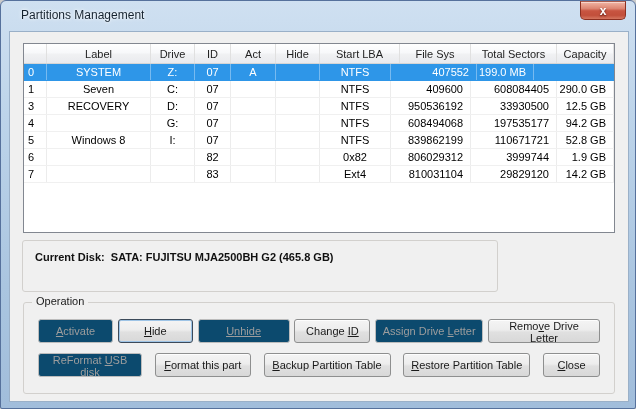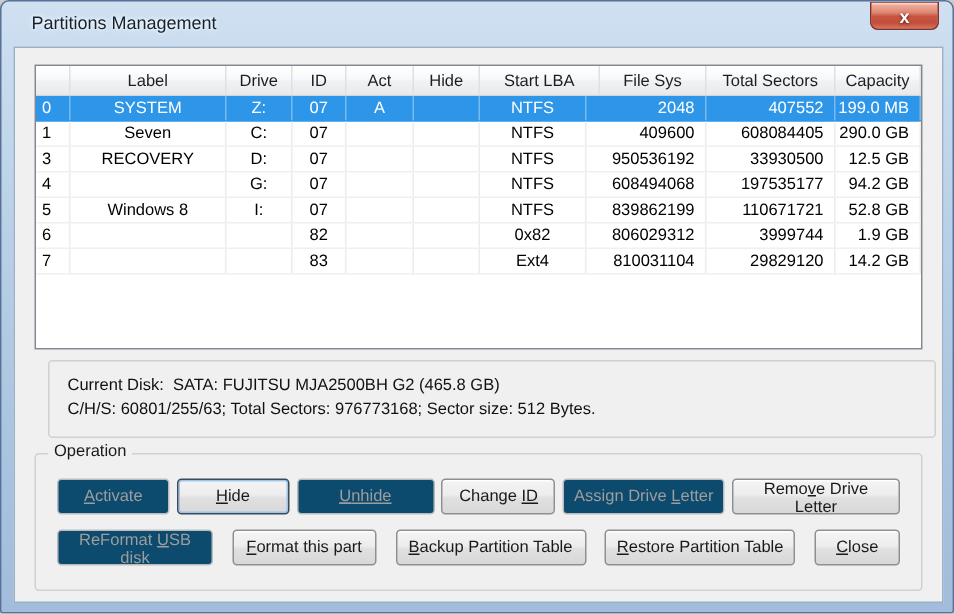--- a/index.html
+++ b/index.html
@@ -62,24 +62,24 @@
     display:flex; align-items:center; justify-content:center;
     white-space:nowrap; overflow:hidden;
   }
   .ptable .cell.a-left   { justify-content:flex-start; padding-left:4px; }
   .ptable .cell.a-right  { justify-content:flex-end; padding-right:7px; }
   .ptable .row.selected { background:#2e96e8; color:#fff; border-bottom-color:#2e96e8; }
   .ptable .row.selected .cell { border-right-color:rgba(255,255,255,.35); }
 
   
   .info-box {
-    position:absolute; left:22px; top:208px; width:592px; height:52px;
+    position:absolute; left:12px; top:208px; width:476px; height:52px;
     border:1px solid #d2d0cd; border-radius:3px;
     padding:8px 0 0 12px;
-    font-size:11px; color:#111; line-height:16px;
+    font-size:11px; color:#111; line-height:16px;font-weight:bold;
   }
 
   
   .op-group {
     position:absolute; left:13px; top:270px; width:592px; height:92px;
     border:1px solid #d2d0cd; border-radius:3px;
   }
   .op-caption {
     position:absolute; left:8px; top:-8px;
     background:#f0f0f0; padding:0 4px;
@@ -140,21 +140,20 @@
         </div>
       <div>
           <div class="row selected">
             <div class="cell a-left" style="width: 23px;">0</div>
             <div class="cell a-center" style="width: 104px;">SYSTEM</div>
             <div class="cell a-center" style="width: 44px;">Z:</div>
             <div class="cell a-center" style="width: 36px;">07</div>
             <div class="cell a-center" style="width: 45px;">A</div>
             <div class="cell a-center" style="width: 44px;"></div>
             <div class="cell a-center" style="width: 71px;">NTFS</div>
-            <div class="cell a-right" style="width: 80px;">2048</div>
             <div class="cell a-right" style="width: 86px;">407552</div>
             <div class="cell a-right" style="width: 57px;">199.0 MB</div>
           </div>
           <div class="row">
             <div class="cell a-left" style="width: 23px;">1</div>
             <div class="cell a-center" style="width: 104px;">Seven</div>
             <div class="cell a-center" style="width: 44px;">C:</div>
             <div class="cell a-center" style="width: 36px;">07</div>
             <div class="cell a-center" style="width: 45px;"></div>
             <div class="cell a-center" style="width: 44px;"></div>
@@ -221,21 +220,20 @@
             <div class="cell a-center" style="width: 71px;">Ext4</div>
             <div class="cell a-right" style="width: 80px;">810031104</div>
             <div class="cell a-right" style="width: 86px;">29829120</div>
             <div class="cell a-right" style="width: 57px;">14.2 GB</div>
           </div>
         </div>
     </div>
 
     <div class="info-box">
       <div>Current Disk:&nbsp; SATA: FUJITSU MJA2500BH G2 (465.8 GB)</div>
-      <div>C/H/S: 60801/255/63; Total Sectors: 976773168; Sector size: 512 Bytes.</div>
     </div>
 
     <div class="op-group">
       <div class="op-caption">Operation</div>
       <div class="btn-row r1">
           <button class="win-btn" disabled="" style="width: 75px;"><u>A</u>ctivate</button>
           <button class="win-btn focused" style="width: 75px;"><u>H</u>ide</button>
           <button class="win-btn" disabled="" style="width: 92px; text-decoration: underline;"><u>U</u>nhide</button>
           <button class="win-btn" style="width: 76px;">Change <u>ID</u></button>
           <button class="win-btn" disabled="" style="width: 108px;">Assign Drive <u>L</u>etter</button>

